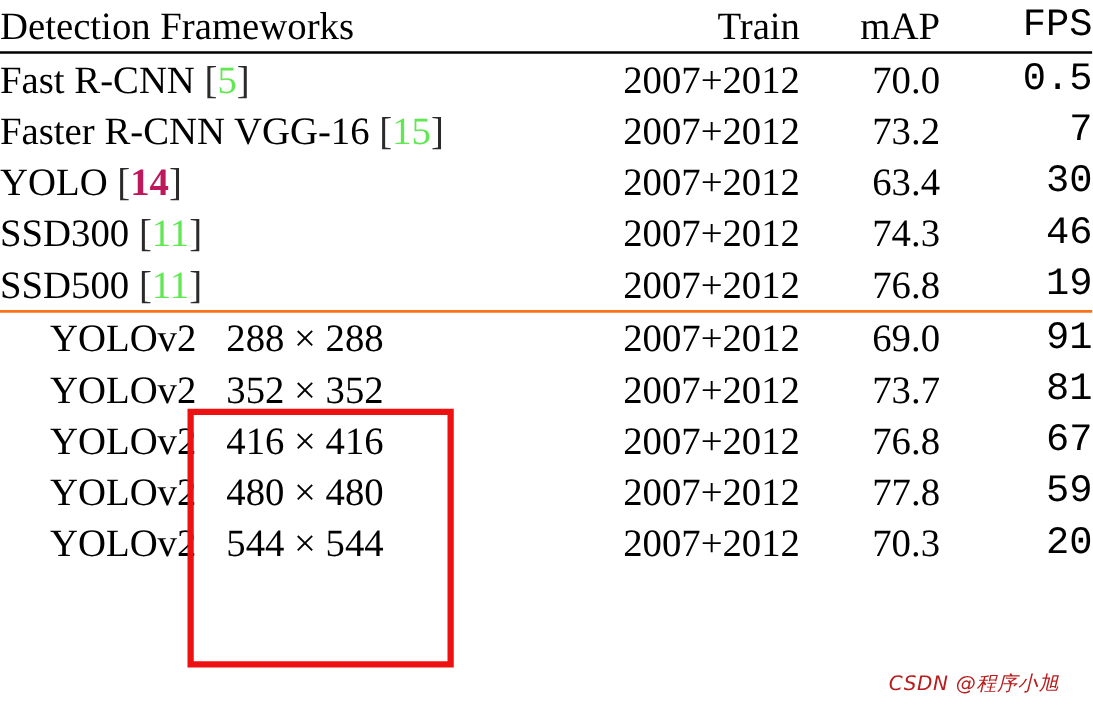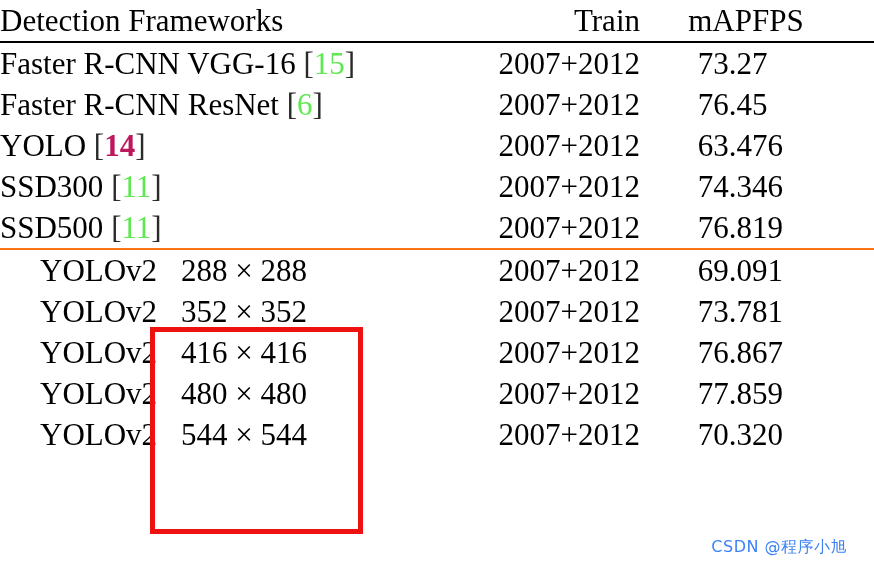--- a/index.html
+++ b/index.html
@@ -43,21 +43,21 @@
     margin: 0;
     height: 41px;
     vertical-align: middle;
     font-weight: normal;
     white-space: nowrap;
   }
 
   .cell-name   { text-align: left;  padding-left: 22px; }
   .cell-train  { text-align: right; padding-right: 5px; }
   .cell-map    { text-align: right; padding-right: 12px; }
-  .cell-fps    { text-align: left; padding-right: 44px; }
+  .cell-fps    { text-align: right; padding-right: 44px; font-family: Liberation Mono, monospace; }
 
   thead th { height: 48px; padding-bottom: 2px; }
 
   
   tr.rule-after > th,
   tr.rule-after > td {
     border-bottom: 2px solid #000000;
   }
   tr.rule-mid > td {
     border-bottom: 2px solid #f97316;
@@ -125,36 +125,36 @@
       <thead>
         <tr class="rule-after">
           <th class="cell-name">Detection Frameworks</th>
           <th class="cell-train">Train</th>
           <th class="cell-map">mAP</th>
           <th class="cell-fps">FPS</th>
         </tr>
       </thead>
       <tbody id="tbody-main">
           <tr>
+            <td class="cell-name"><span>Fast R-CNN</span> <span class="bracket">[</span><span class="cite" style="color: rgb(95, 232, 82);">5</span><span class="bracket">]</span></td>
+            <td class="cell-train">2007+2012</td>
+            <td class="cell-map">70.0</td>
+            <td class="cell-fps">0.5</td>
+          </tr>
+          <tr>
             <td class="cell-name"><span>Faster R-CNN VGG-16</span> <span class="bracket">[</span><span class="cite" style="color: rgb(95, 232, 82);">15</span><span class="bracket">]</span></td>
             <td class="cell-train">2007+2012</td>
             <td class="cell-map">73.2</td>
             <td class="cell-fps">7</td>
           </tr>
           <tr>
-            <td class="cell-name"><span>Faster R-CNN ResNet</span> <span class="bracket">[</span><span class="cite" style="color: rgb(95, 232, 82);">6</span><span class="bracket">]</span></td>
-            <td class="cell-train">2007+2012</td>
-            <td class="cell-map">76.4</td>
-            <td class="cell-fps">5</td>
-          </tr>
-          <tr>
             <td class="cell-name"><span>YOLO</span> <span class="bracket">[</span><span class="cite" style="color: #be185d; font-weight: bold;">14</span><span class="bracket">]</span></td>
             <td class="cell-train">2007+2012</td>
             <td class="cell-map">63.4</td>
-            <td class="cell-fps">76</td>
+            <td class="cell-fps">30</td>
           </tr>
           <tr>
             <td class="cell-name"><span>SSD300</span> <span class="bracket">[</span><span class="cite" style="color: rgb(95, 232, 82);">11</span><span class="bracket">]</span></td>
             <td class="cell-train">2007+2012</td>
             <td class="cell-map">74.3</td>
             <td class="cell-fps">46</td>
           </tr>
           <tr class="rule-mid">
             <td class="cell-name"><span>SSD500</span> <span class="bracket">[</span><span class="cite" style="color: rgb(95, 232, 82);">11</span><span class="bracket">]</span></td>
             <td class="cell-train">2007+2012</td>
@@ -217,15 +217,15 @@
             <td class="cell-train">2007+2012</td>
             <td class="cell-map bold-val">70.3</td>
             <td class="cell-fps">20</td>
           </tr>
         </tbody>
     </table>
   </div>
 
   <div id="red-box" style="border-color: rgb(238, 17, 17);"></div>
 
-  <div id="watermark" style="color: #3b82f6;">CSDN @程序小旭</div>
+  <div id="watermark" style="color: #b91c1c; font-style: italic;">CSDN @程序小旭</div>
 
 </div>
 
 </body></html>

